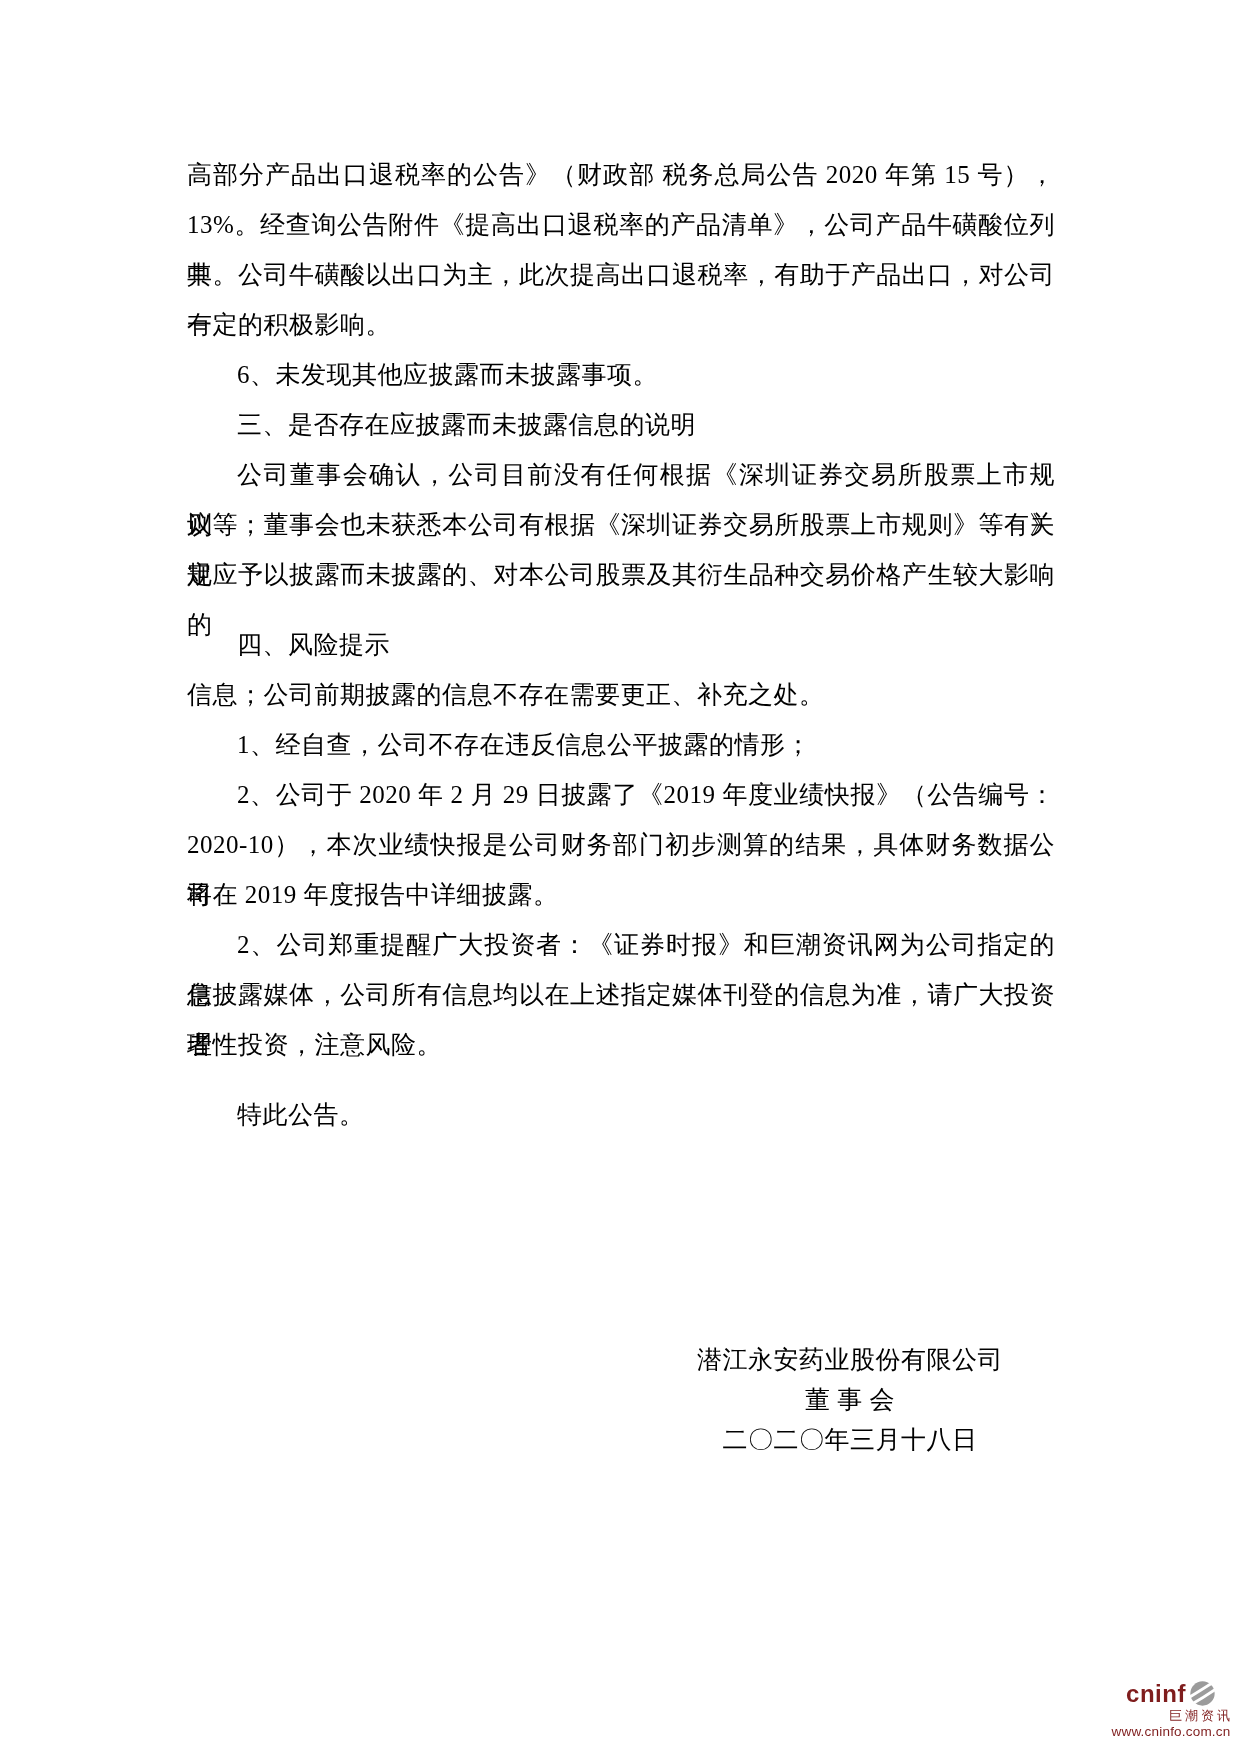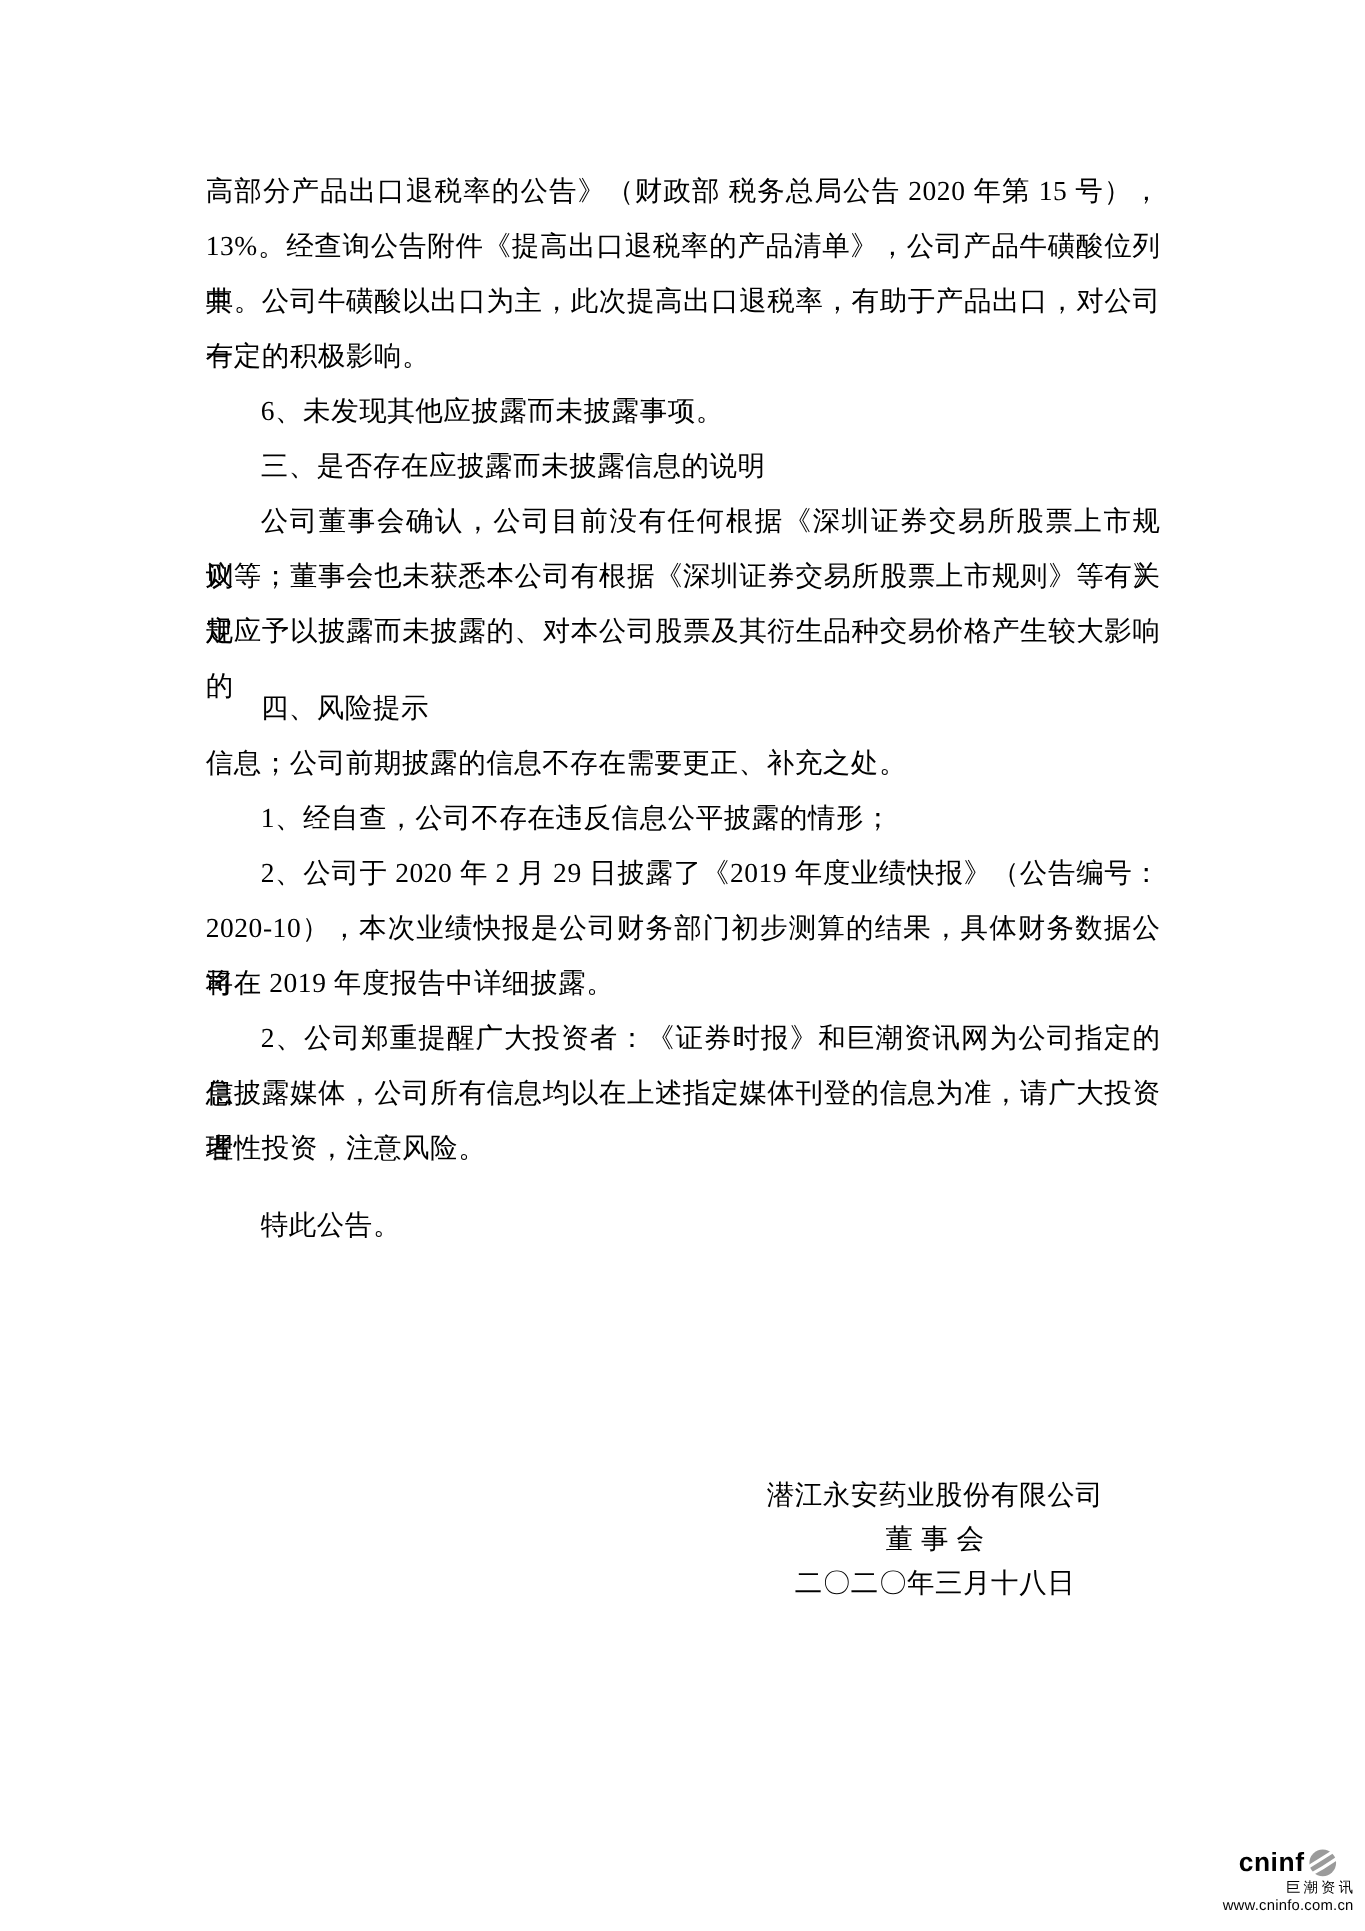--- a/index.html
+++ b/index.html
@@ -34,21 +34,21 @@
     width: 500px;
     text-align: center;
     font-size: 25px;
   }
   .sig-line { height: 40px; line-height: 40px; letter-spacing: 0.5px; }
   .logo {
     position: absolute;
     top: 1680px;
     right: 8px;
     width: 124px;
-    color: #000000;
+    color: #7f1d1d;
     font-family: "Liberation Sans", sans-serif;
     text-align: center;
     line-height: 1;
   }
   .logo-row {
     display: flex;
     align-items: center;
     justify-content: center;
     gap: 3px;
   }

